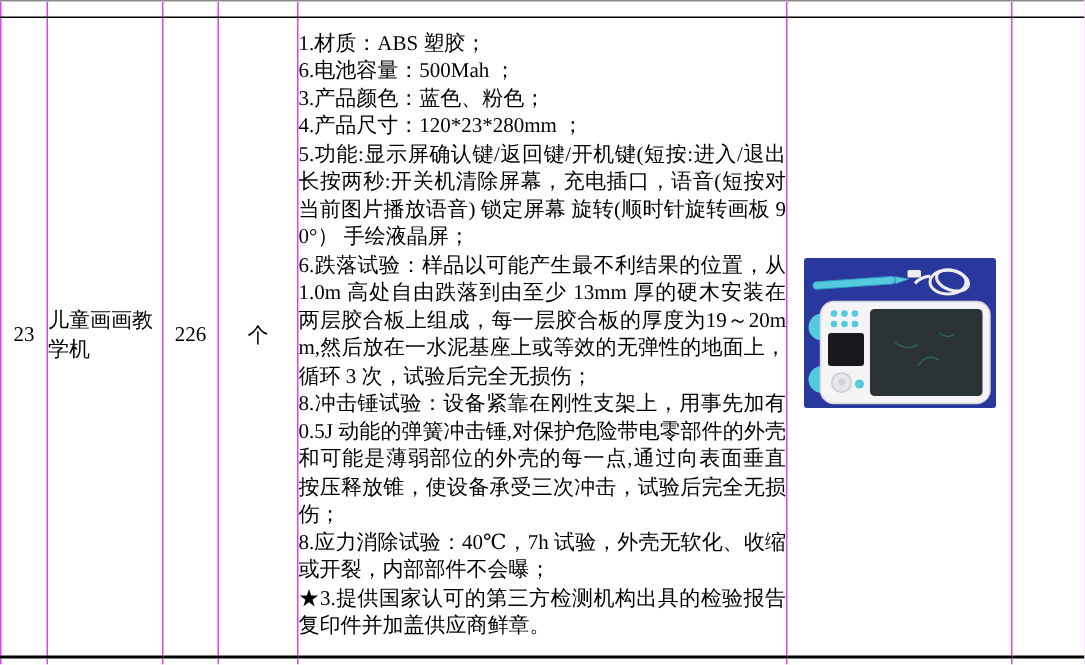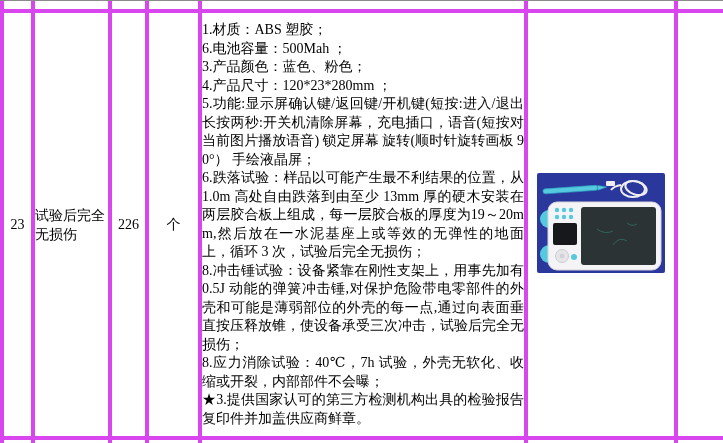--- a/index.html
+++ b/index.html
@@ -16,21 +16,21 @@
     overflow: hidden;
     background: #fff;
   }
   table.grid {
     width: 723px;
     height: 443px;
     border-collapse: collapse;
     table-layout: fixed;
   }
   table.grid td {
-    border: 4px solid #d946ef;
+    border: 1px solid #d946ef;
     padding: 0;
     vertical-align: middle;
     font-size: 14px;
     overflow: hidden;
   }
   tr.sliver-top { height: 10px; }
   tr.sliver-top td { border-top: none; border-bottom: 1px solid #000; }
   tr.sliver-bottom { height: 6px; }
   tr.sliver-bottom td { border-bottom: none; }
   tr.main { height: 427px; }
@@ -86,21 +86,21 @@
       <td></td>
       <td></td>
       <td></td>
     </tr>
 
     <tr class="main">
       <td class="c-seq">
         <span>23</span>
       </td>
       <td class="c-name">
-        <span>试验后完全无损伤</span>
+        <span>儿童画画教学机</span>
       </td>
       <td class="c-qty">
         <span>226</span>
       </td>
       <td class="c-unit">
         <span>个</span>
       </td>
       <td class="c-spec">
         <p>1.材质：ABS 塑胶；</p>
         <p>6.电池容量：500Mah ；</p>

